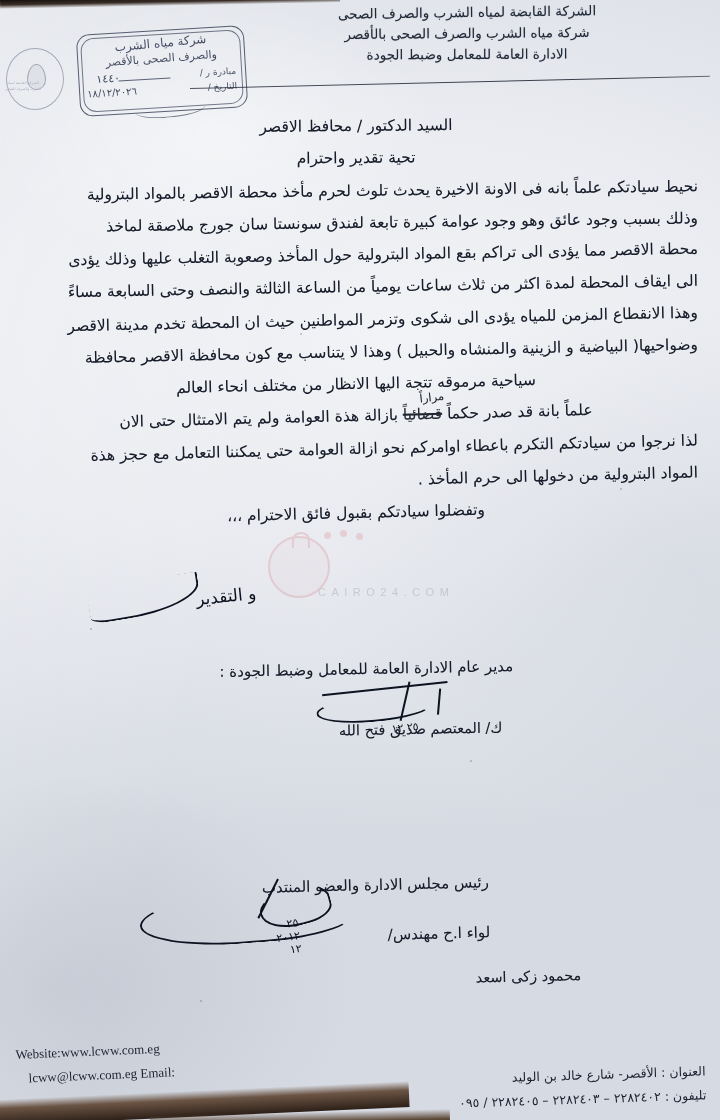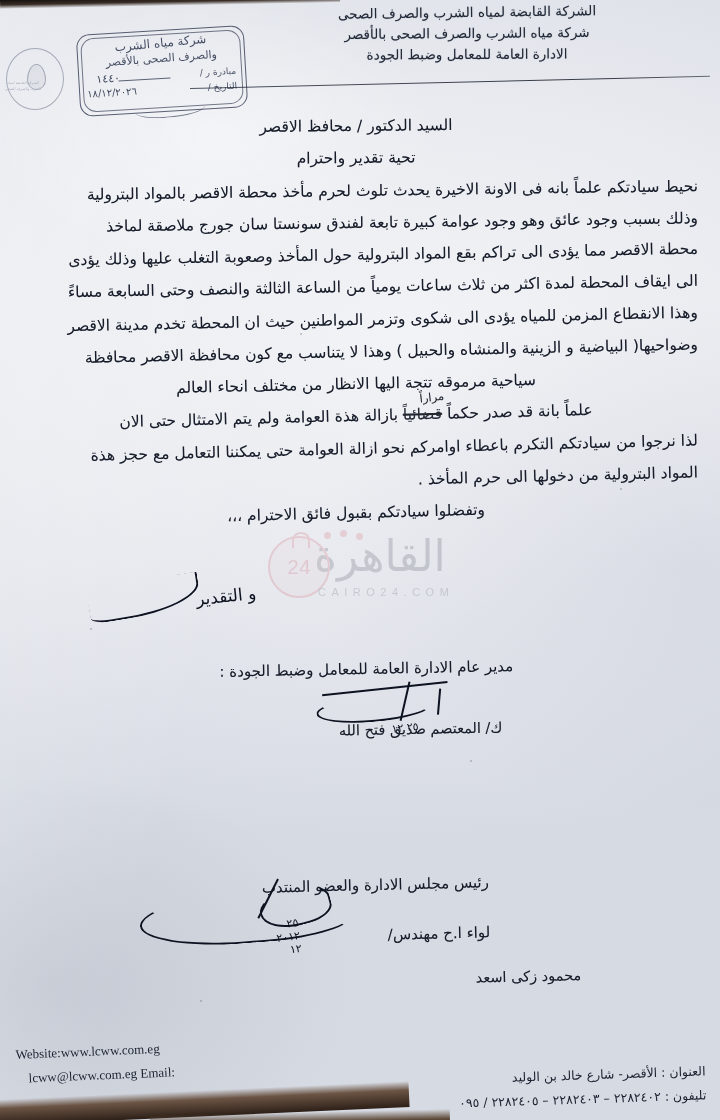--- a/index.html
+++ b/index.html
@@ -370,28 +370,26 @@
 
     <div class="ln center r5"><span>علماً بانة قد صدر حكماً </span><span class="struck"><span>قضائياً</span><span class="inserted">مراراً</span></span><span> بازالة هذة العوامة ولم يتم الامتثال حتى الان</span></div>
 
     <div class="ln right r5">لذا نرجوا من سيادتكم التكرم باعطاء اوامركم نحو ازالة العوامة حتى يمكننا التعامل مع حجز هذة</div>
     <div class="ln right r5">المواد البترولية من دخولها الى حرم المأخذ .</div>
 
     <div class="ln center r5">وتفضلوا سيادتكم بقبول فائق الاحترام ،،،</div>
   </div>
 
   <div class="watermark">
-    <div class="wm-ar">القاهرة</div>
     <div class="dots">
       <i style="left:0;top:2px"></i>
         <i style="left:16px;top:0"></i>
         <i style="left:32px;top:3px"></i>
     </div>
     <div class="wm-badge">
-      <div class="b24">24</div>
       <div class="wm-stem"></div>
     </div>
     <div class="wm-en">CAIRO24.COM</div>
   </div>
 
   <div class="hand hand-taqdir">و التقدير</div>
   <div class="sig-swoosh-1"></div>
 
   <div class="sigblock sig1">
     <div class="sig-title">مدير عام الادارة العامة للمعامل وضبط الجودة  :</div>

